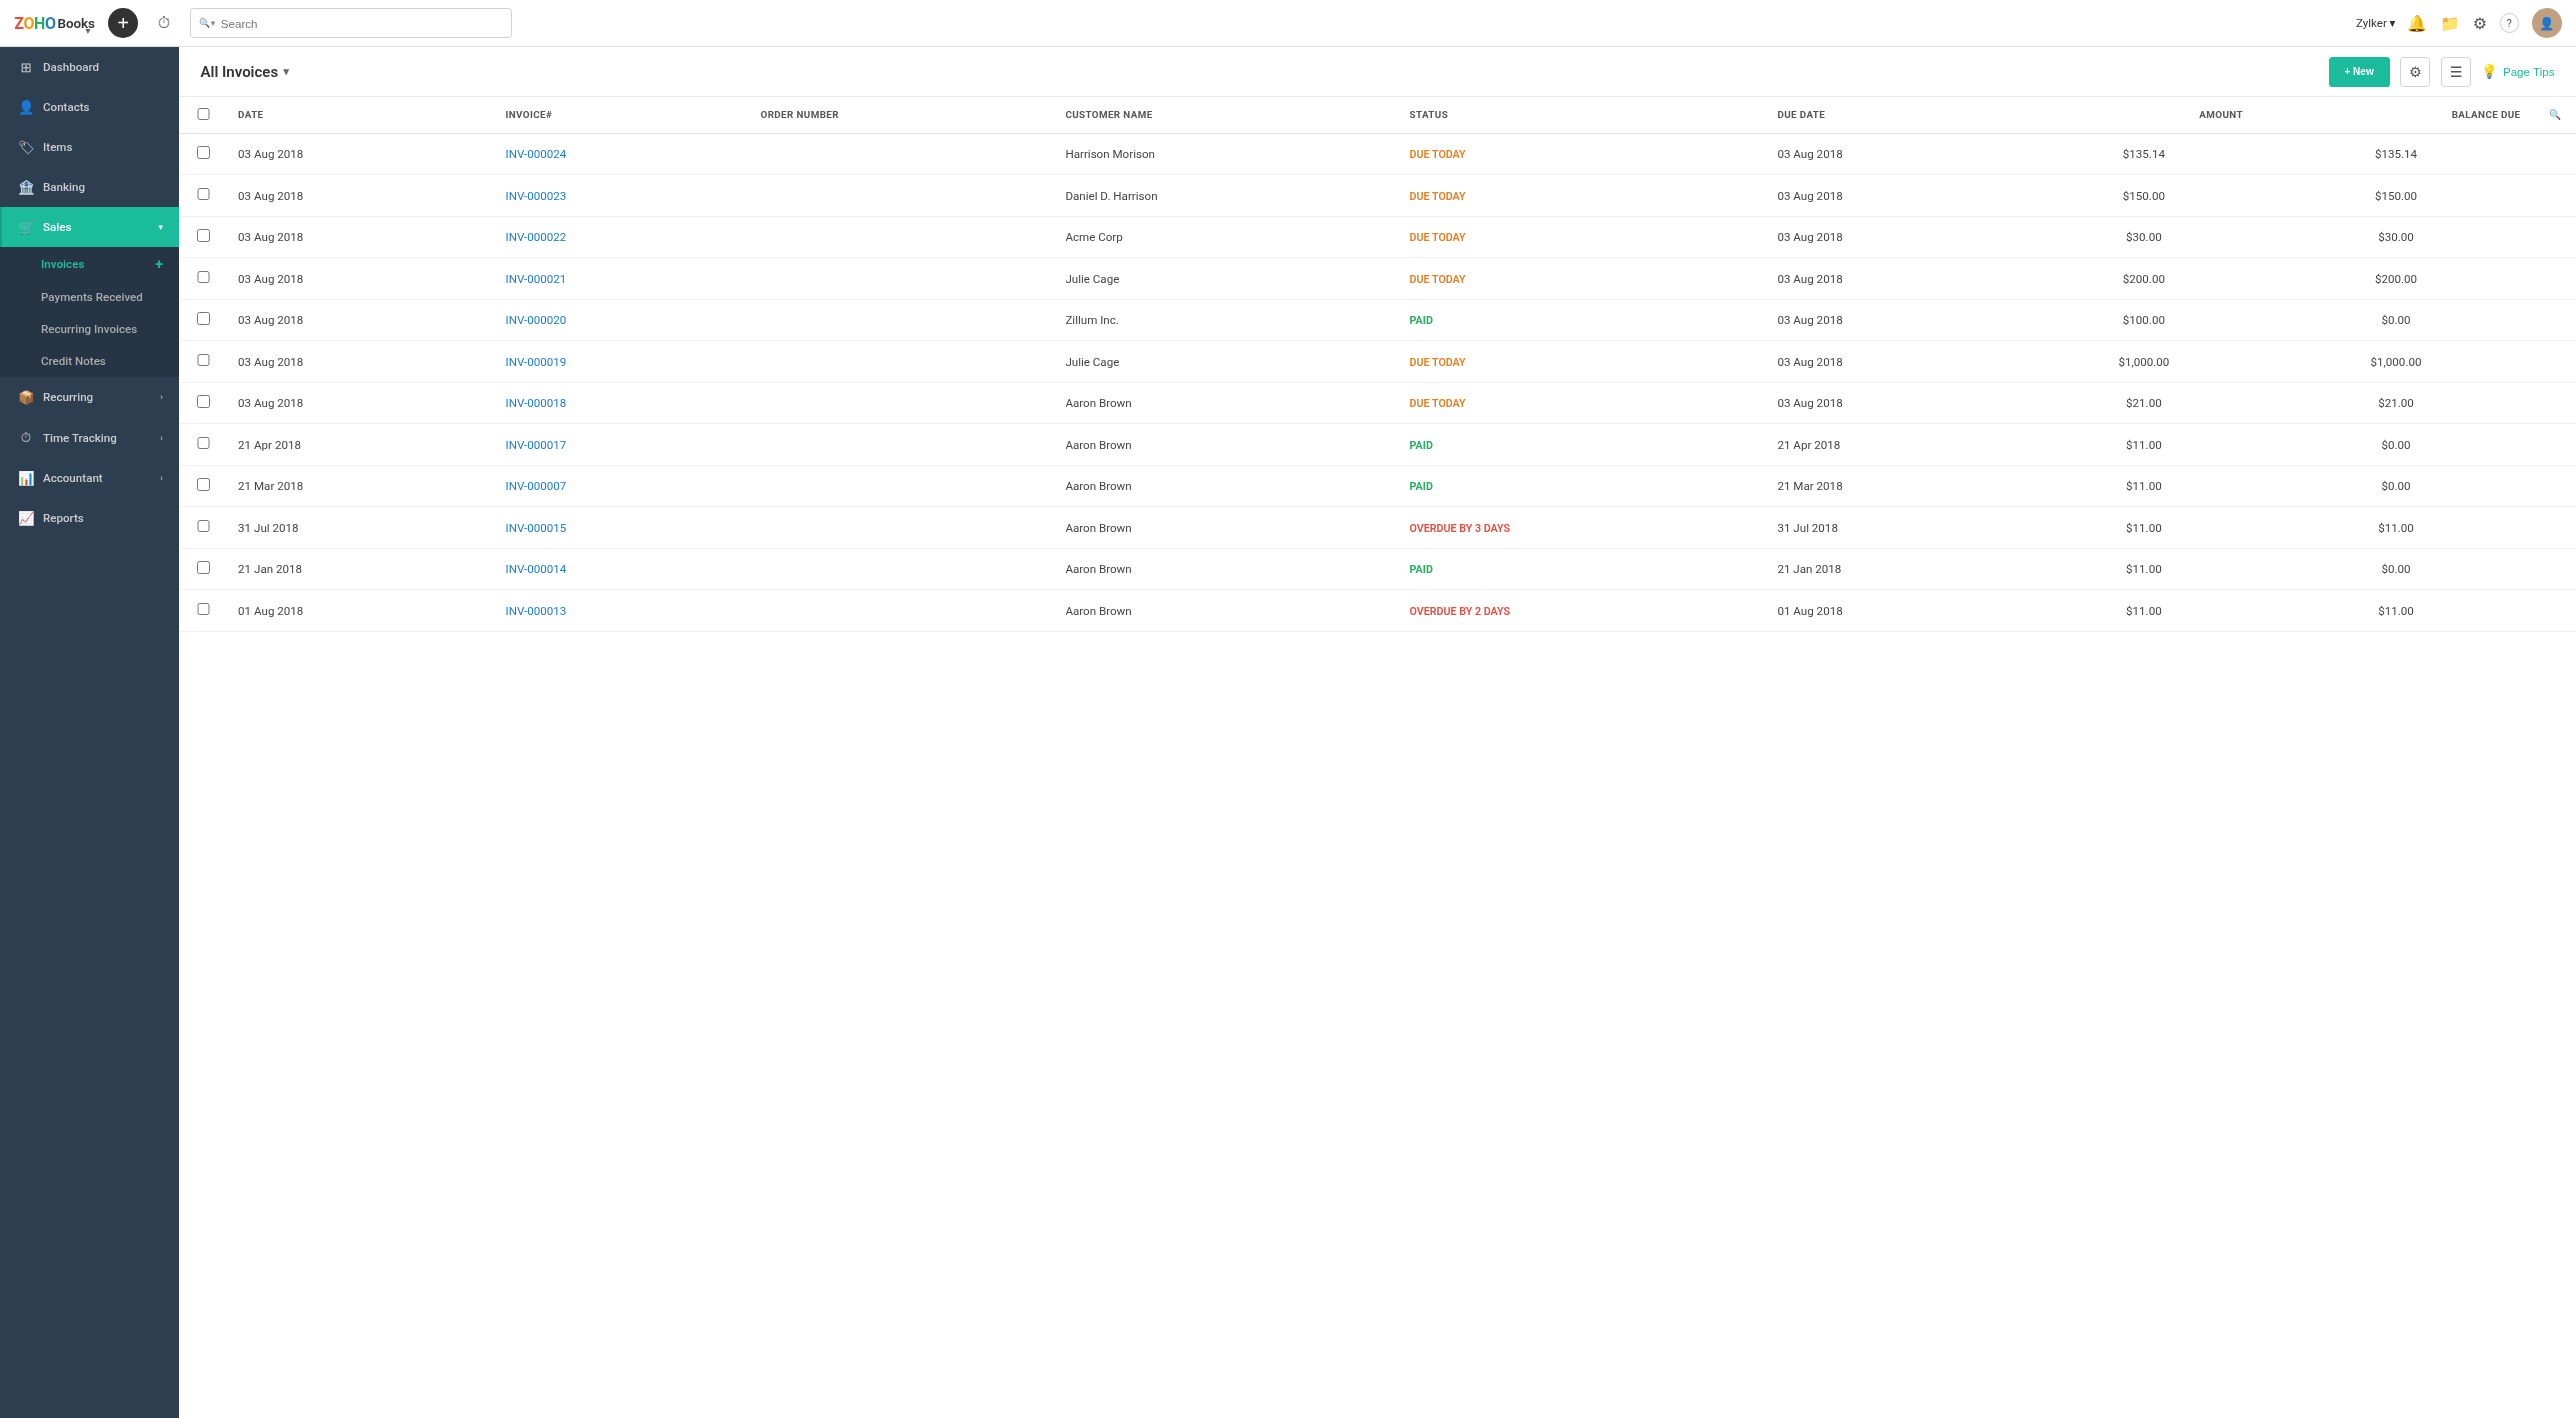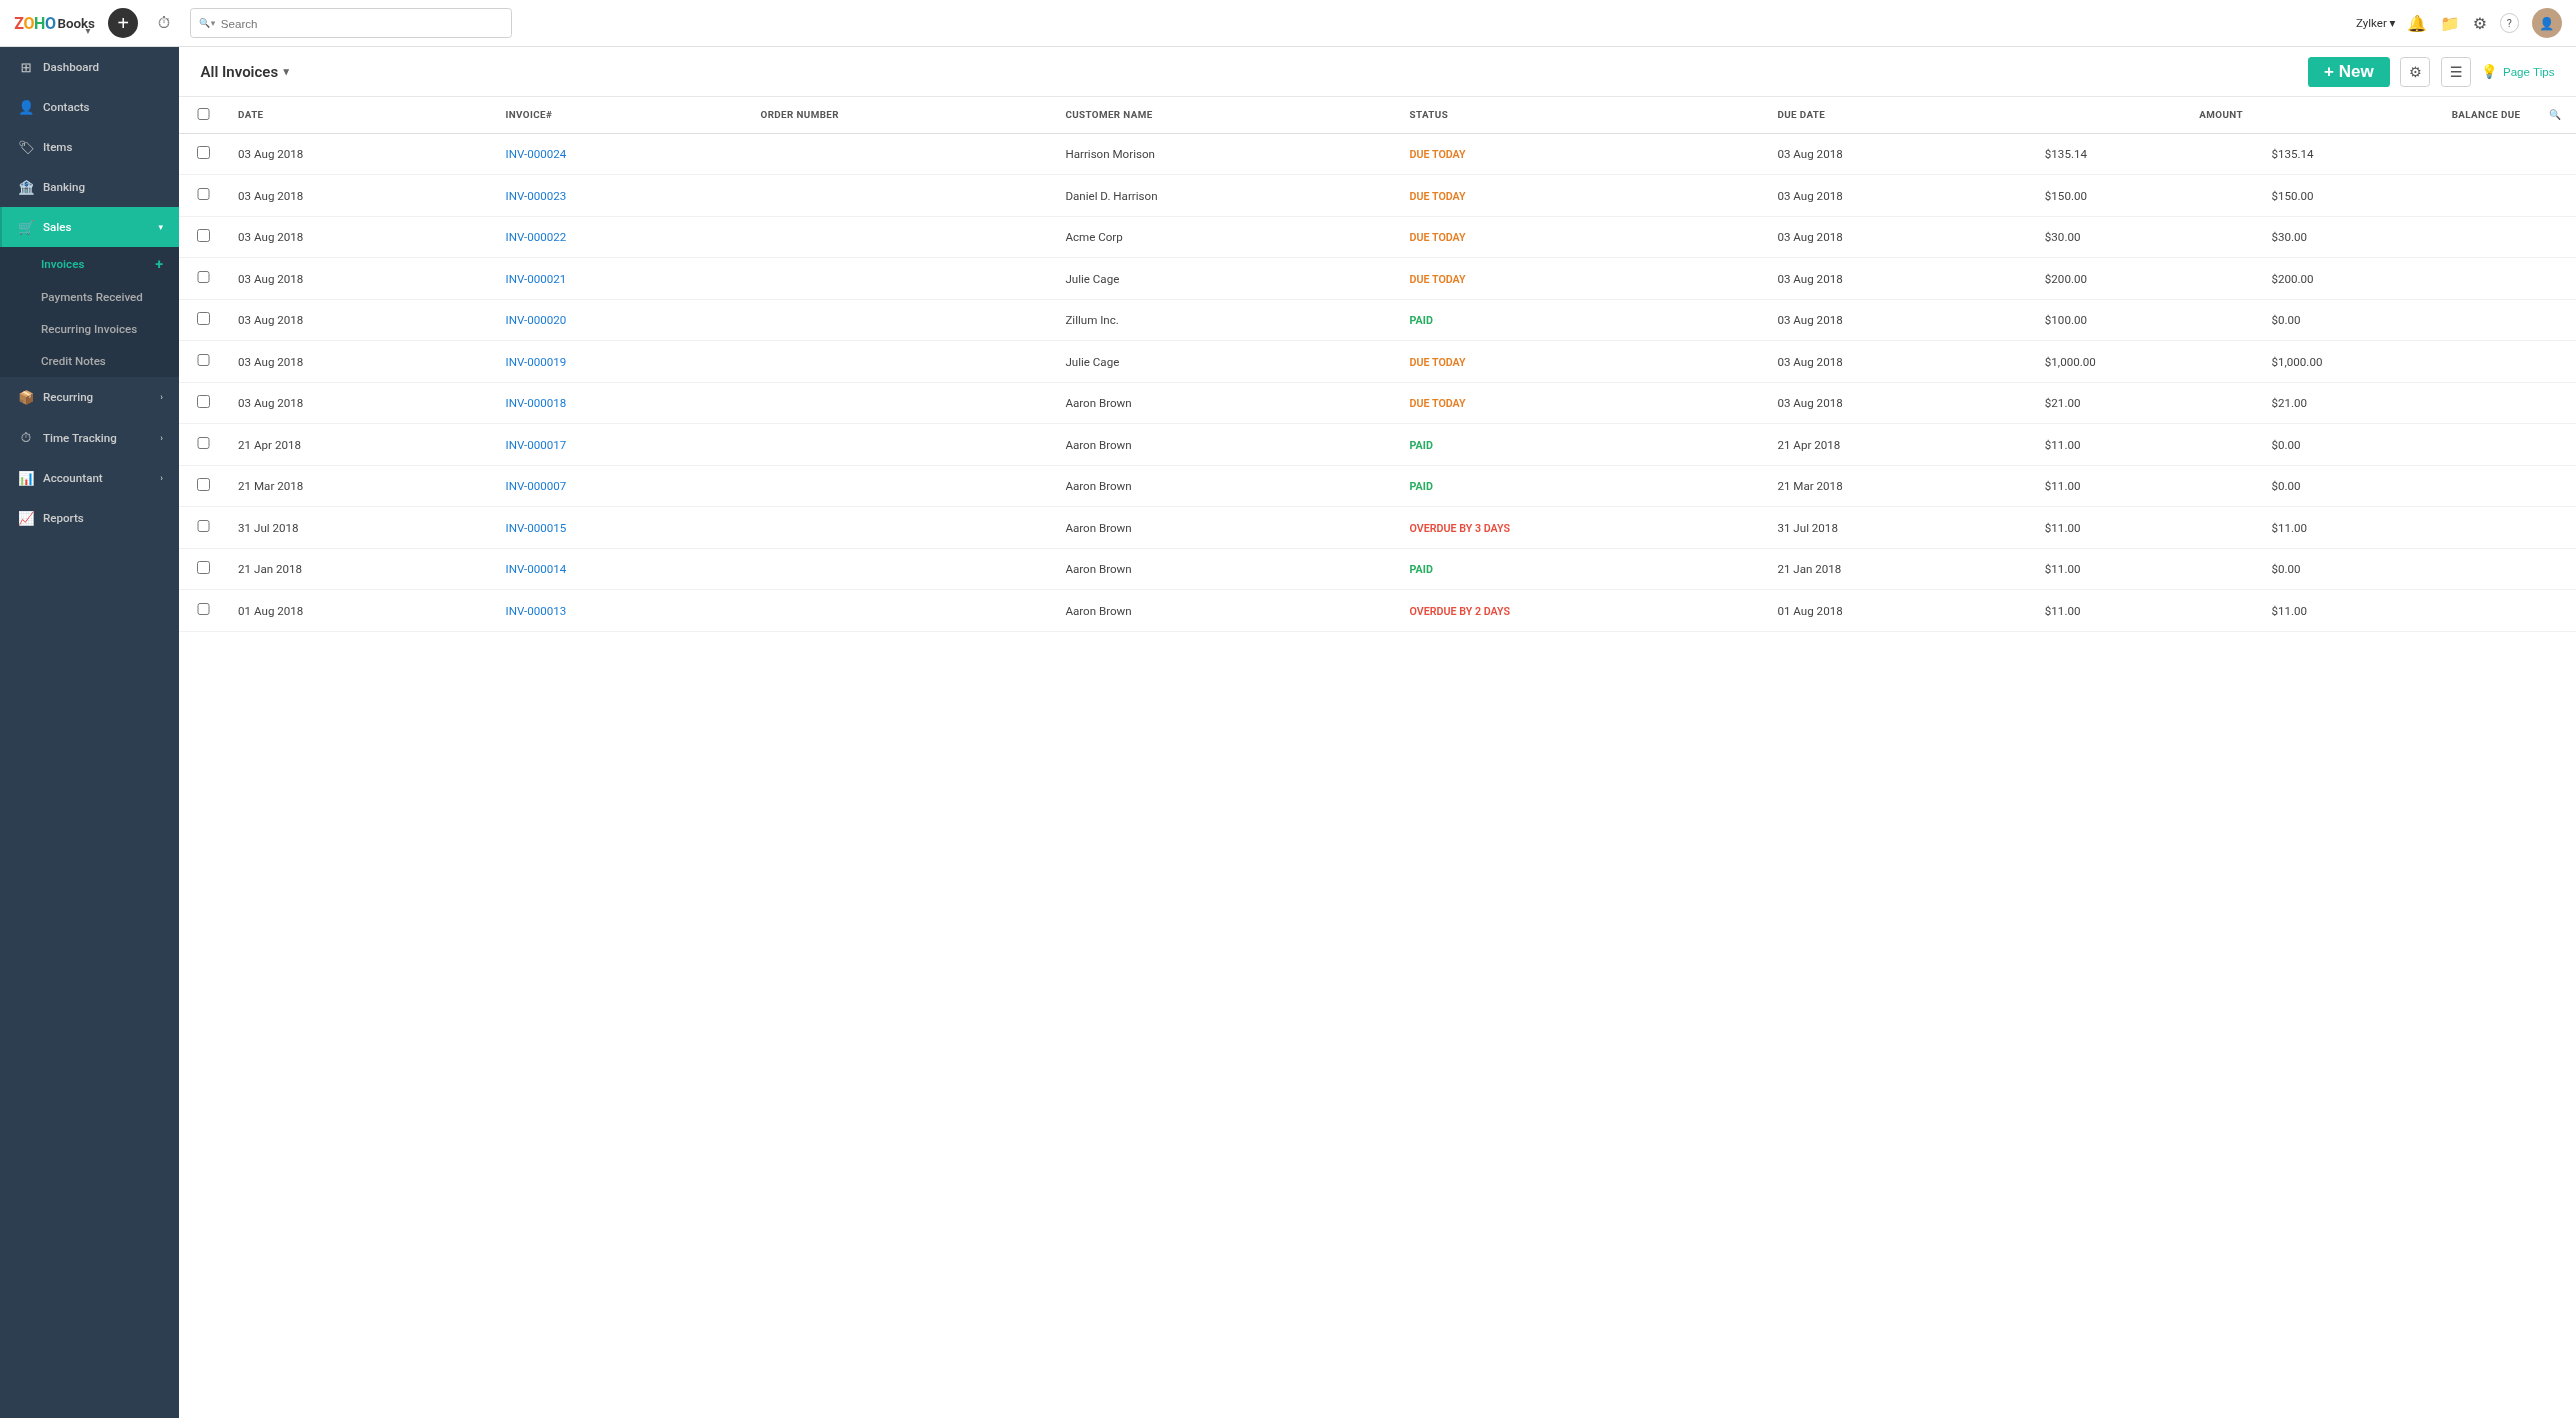--- a/index.html
+++ b/index.html
@@ -166,21 +166,21 @@
     }
     .page-title-caret { font-size: 10.7px; color: #666; }
     .subheader-spacer { flex: 1; }
     .new-btn {
       height: 30px;
       padding: 0 16px;
       background: #1abc9c;
       color: #fff;
       border: none;
       border-radius: 3.6px;
-      font-size: 17px;
+      font-size: 10px;
       font-weight: 600;
       cursor: pointer;
       display: flex; align-items: center; gap: 4.5px;
     }
     .subheader-icon-btn {
       width: 30px; height: 30px;
       border: 0.9px solid #d0d0d0;
       border-radius: 3.6px;
       background: #fff;
       cursor: pointer;
@@ -223,21 +223,21 @@
     thead th.search-col { width: 36px; text-align: right; padding-right: 14.3px; }
     tbody tr {
       border-bottom: 0.9px solid #f0f0f0;
     }
     tbody td {
       padding: 12.5px 14.3px;
       font-size: 11.6px;
       color: #444;
       vertical-align: middle;
     }
-    tbody td.right { text-align: left; }
+    tbody td.right { text-align: center; }
     tbody td.check-cell { padding-left: 18px; width: 36px; }
     .invoice-link { color: #1a7bd4; text-decoration: none; cursor: pointer; }
     .status-due-today { color: #e67e22; font-weight: 600; font-size: 10.7px; }
     .status-paid { color: #27ae60; font-weight: 700; font-size: 10.7px; }
     .status-overdue { color: #e74c3c; font-weight: 600; font-size: 10.7px; }
     input[type="checkbox"] { width: 12.5px; height: 12.5px; cursor: pointer; }
   </style>
 </head>
 <body>
 

